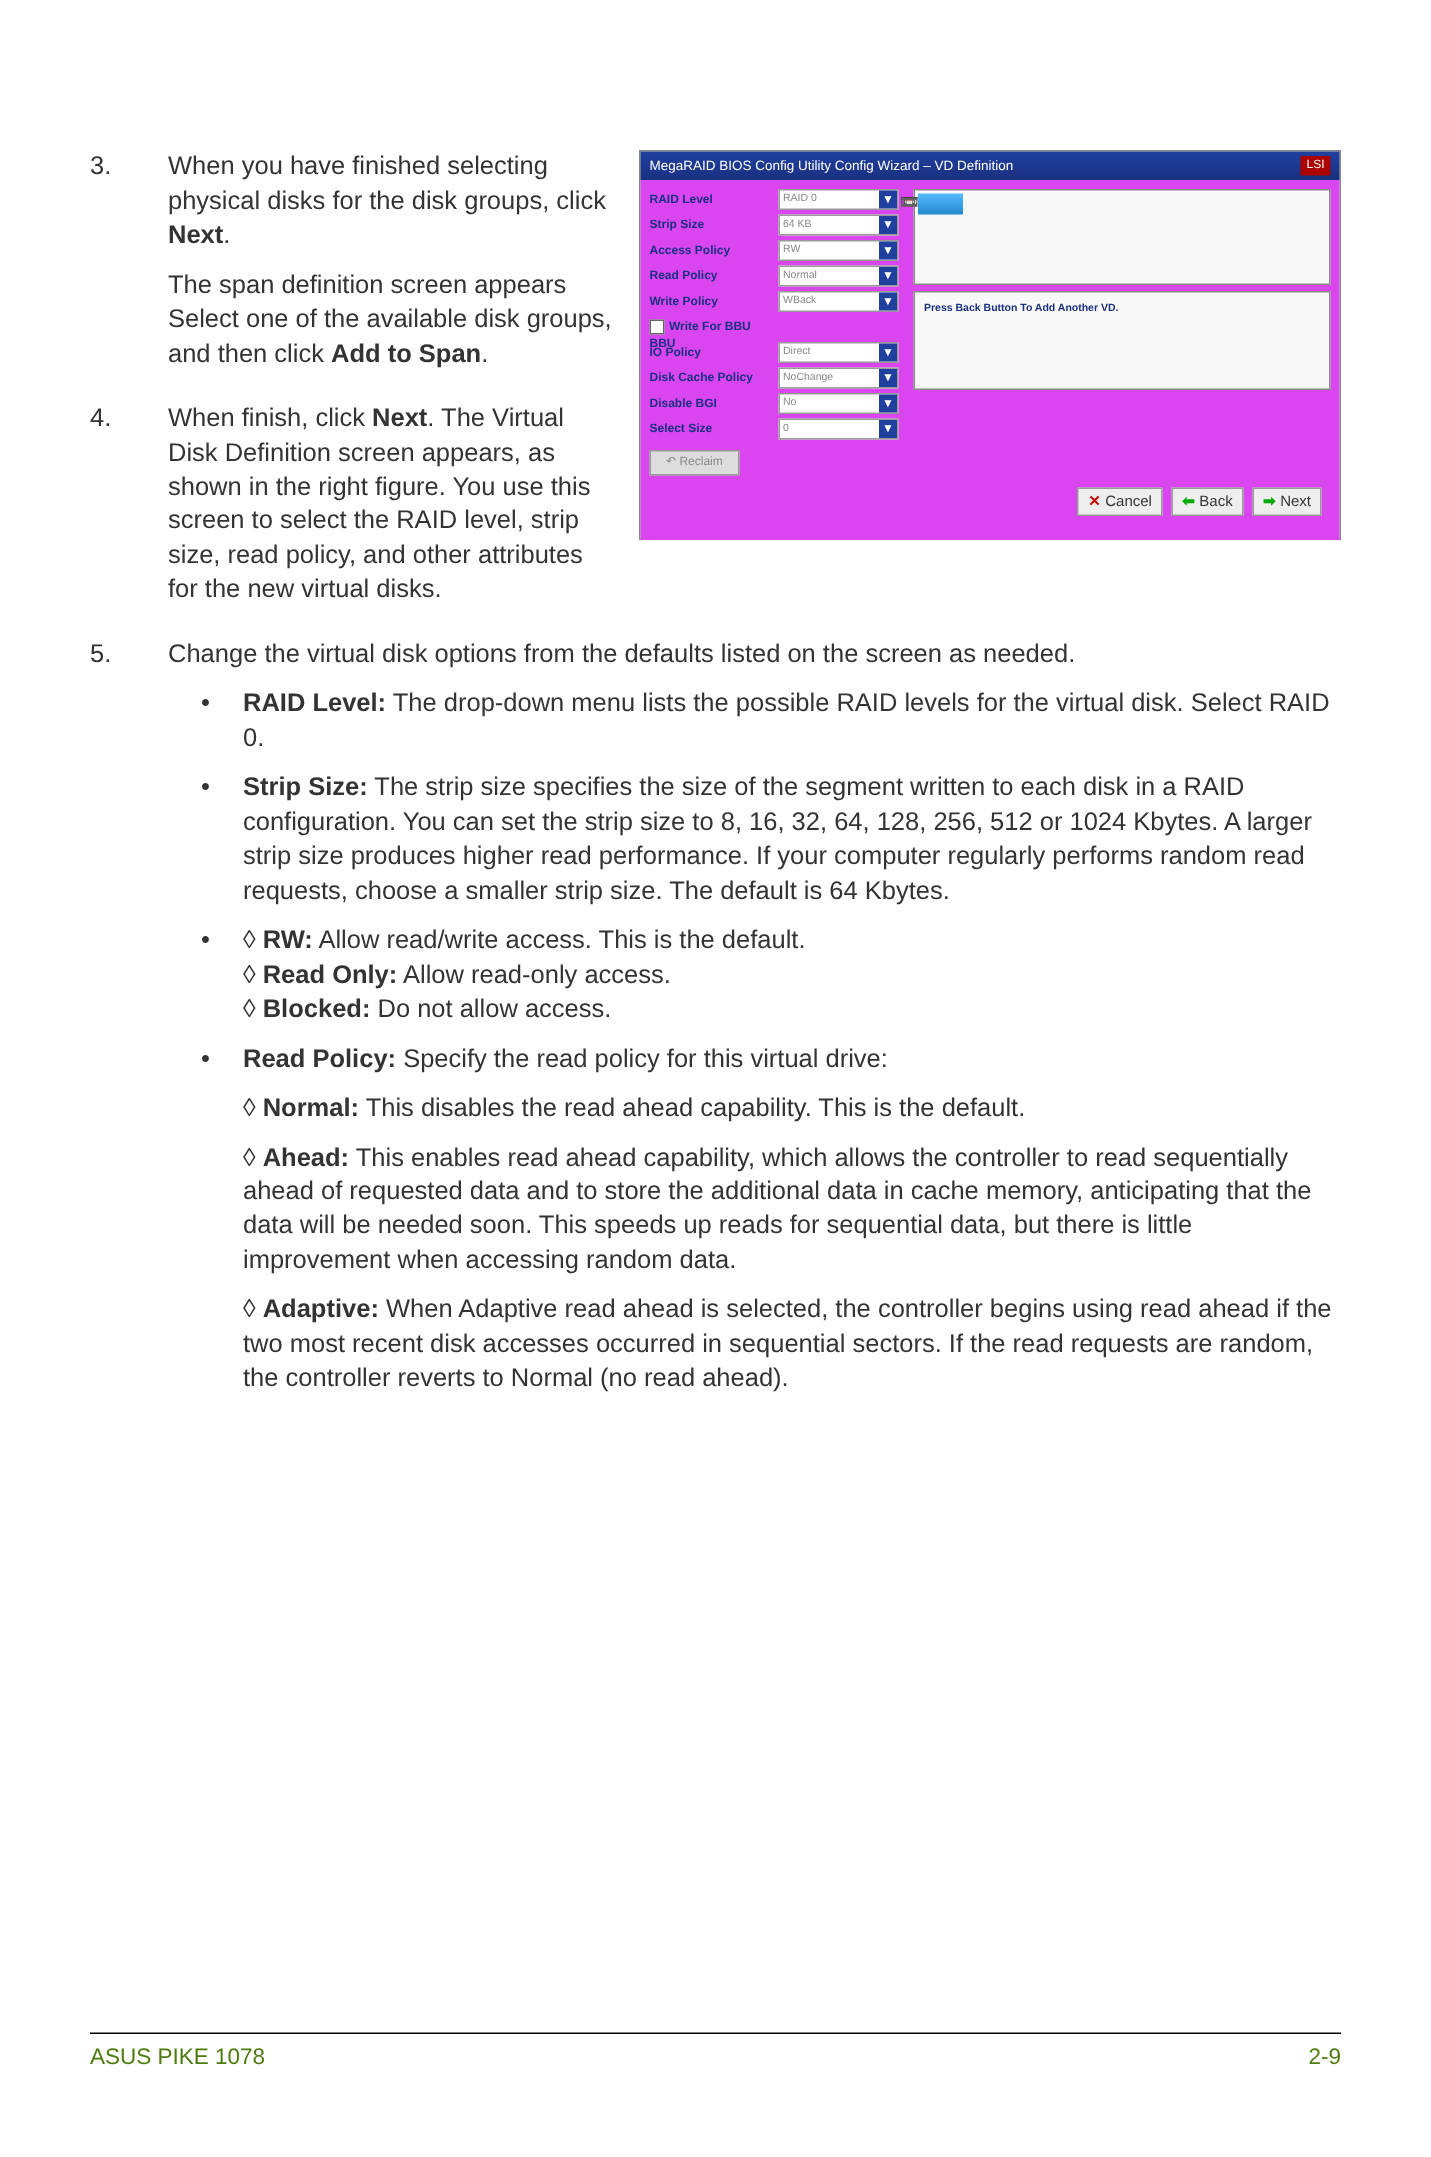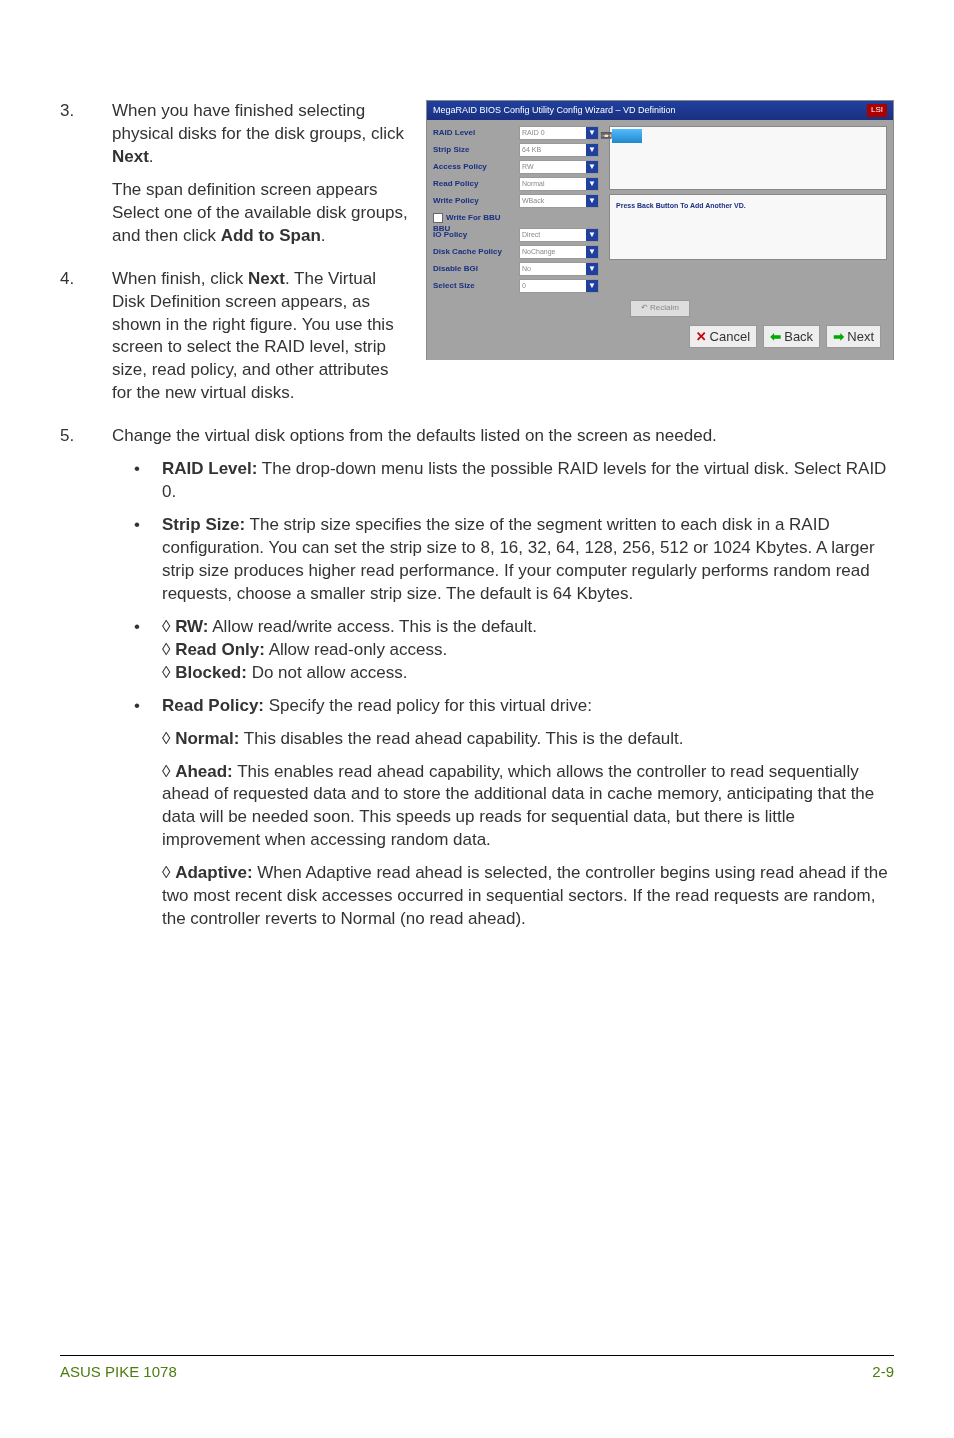--- a/index.html
+++ b/index.html
@@ -36,37 +36,37 @@
   .img-titlebar {
     background: linear-gradient(#2040a0, #1a3080);
     color: #fff;
     padding: 3px 6px;
     font-size: 9px;
     display: flex;
     justify-content: space-between;
     align-items: center;
   }
   .img-logo { background:#a00; color:#fff; padding:1px 4px; font-size:8px;text-align:right; }
-  .img-inner { padding: 6px; background:#a3a3a3; height: calc(100% - 18px); position:relative;}
+  .img-inner { padding: 6px; background:#d946ef; height: calc(100% - 18px); position:relative;}
   .img-table { display:flex; }
   .img-labels { width: 86px; color:#1a3080; font-weight:bold; font-size:8px;}
   .img-labels div { height: 17px; padding-top:2px;}
   .img-fields { width: 80px; }
   .img-fields div { height:17px; }
   .img-fields .fld { border:1px solid #999; background:#fff; height:14px; display:flex; align-items:center; padding:0 2px; color:#888; font-size:7px; justify-content:space-between;}
   .img-fields .fld .dd { background:#2040a0; color:#fff; width:12px; text-align:center; font-size:8px; margin-right:-2px; height:12px; line-height:12px;}
   .img-right { margin-left:10px; flex:1;}
   .img-right-box { border:1px solid #888; height:64px; background:#f8f8f8; position:relative; padding:2px;}
   .prog { background:linear-gradient(#5bf,#28c); height:14px; width:30px; position:relative;}
   .prog-icon { position:absolute; left:-12px; top:0; color:#c90; font-size:10px;}
   .img-right-box2 { border:1px solid #888; height:66px; background:#f8f8f8; margin-top:4px; color:#1a3080; font-weight:bold; font-size:7px; padding:6px;}
-  .img-btnrow { text-align:center; margin-top:4px;}
+  .img-btnrow { margin-top:4px;}
   .img-greybtn { display:inline-block; background:#ddd; border:1px solid #999; color:#888; font-size:8px; padding:2px 10px;}
   .img-btnrow2 { text-align:right; margin-top:8px; padding-right:6px;}
-  .img-btnrow2 .btn { display:inline-block; border:1px solid #999; background:#eee; padding:2px 6px; font-size:13px; margin-left:4px;}
+  .img-btnrow2 .btn { display:inline-block; border:1px solid #999; background:#eee; padding:2px 6px; font-size:10px; margin-left:4px;}
   .img-btnrow2 .btn .x { color:#c00; font-weight:bold; margin-right:3px;}
   .img-btnrow2 .btn .ar { color:#0a0; font-weight:bold; margin-right:3px;}
   .img-btnrow2 .btn .arR { color:#0a0; font-weight:bold; margin-right:3px;}
   .cb { display:inline-block; width:10px; height:10px; border:1px solid #666; background:#fff; vertical-align:middle; margin-right:3px;}
   .footer {
     position: absolute;
     bottom: 56px;
     left: 60px;
     right: 60px;
     border-top: 1px solid #000;

